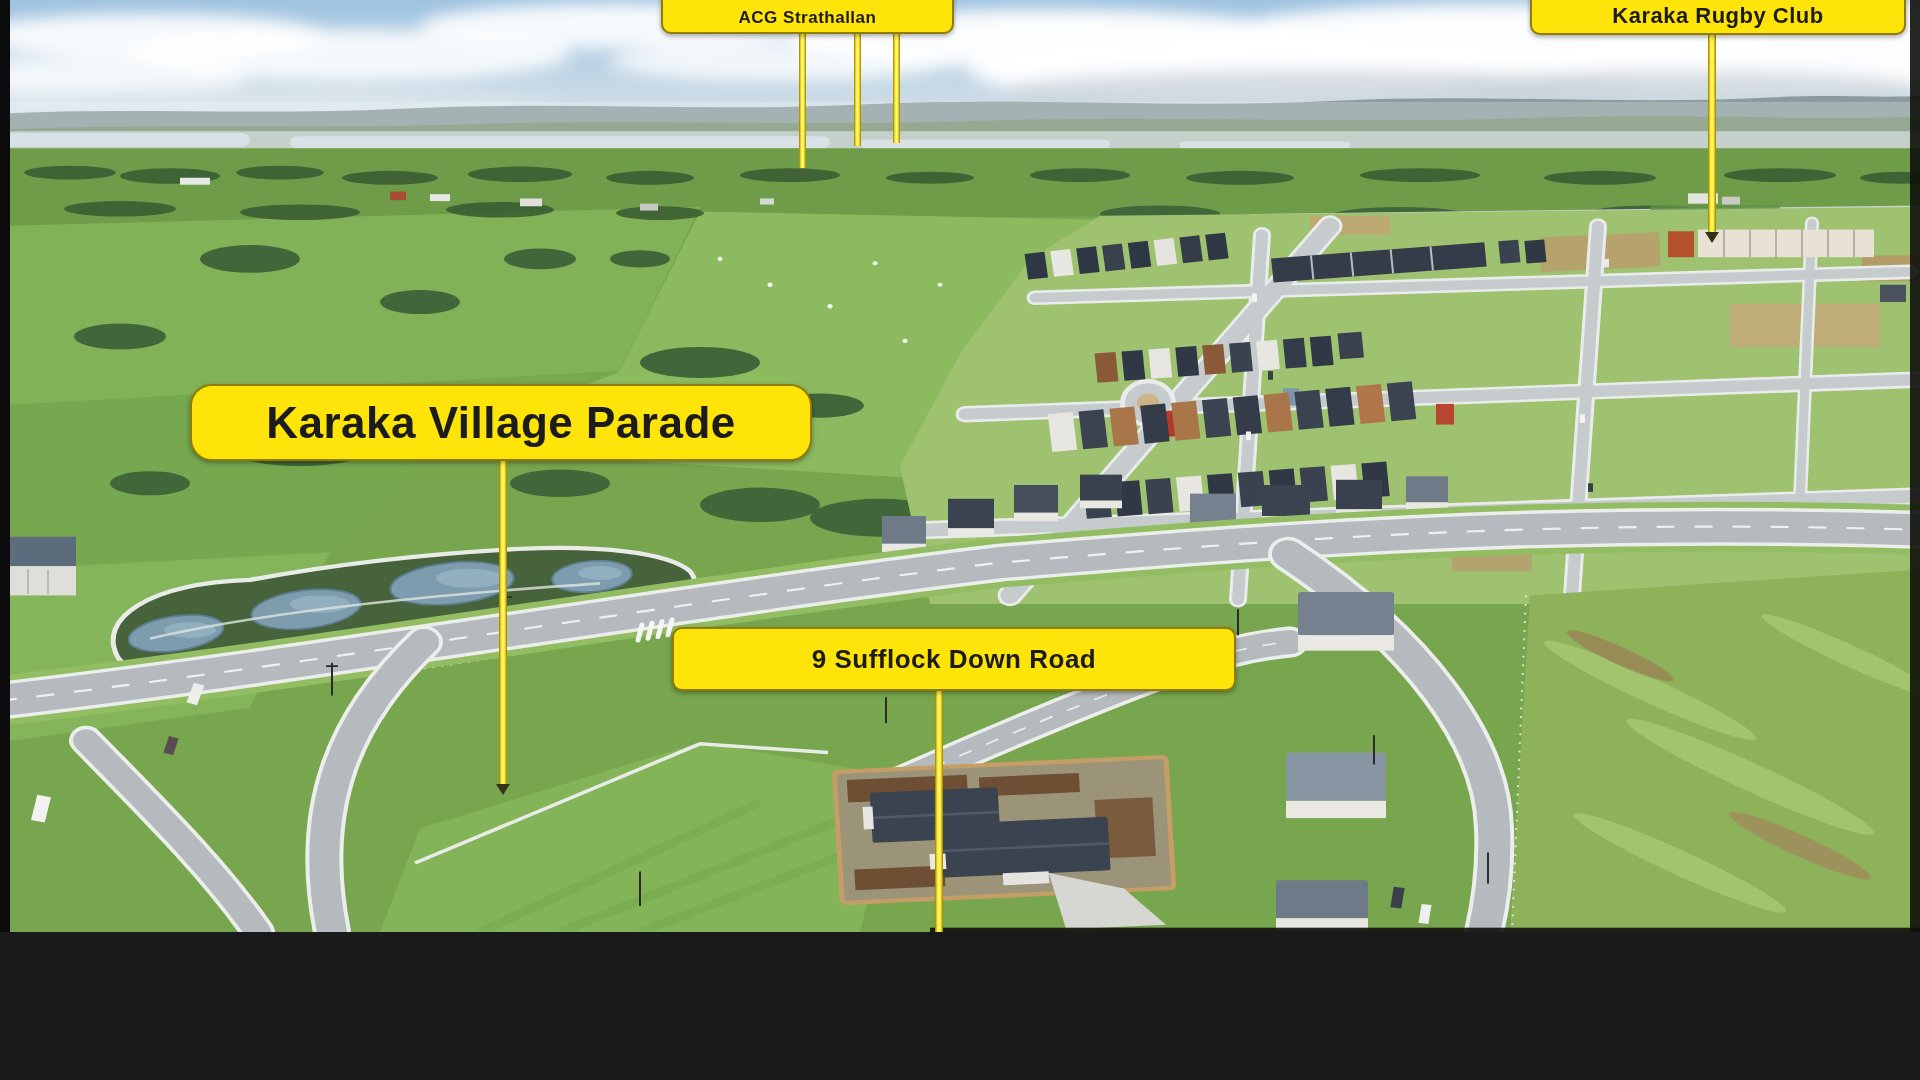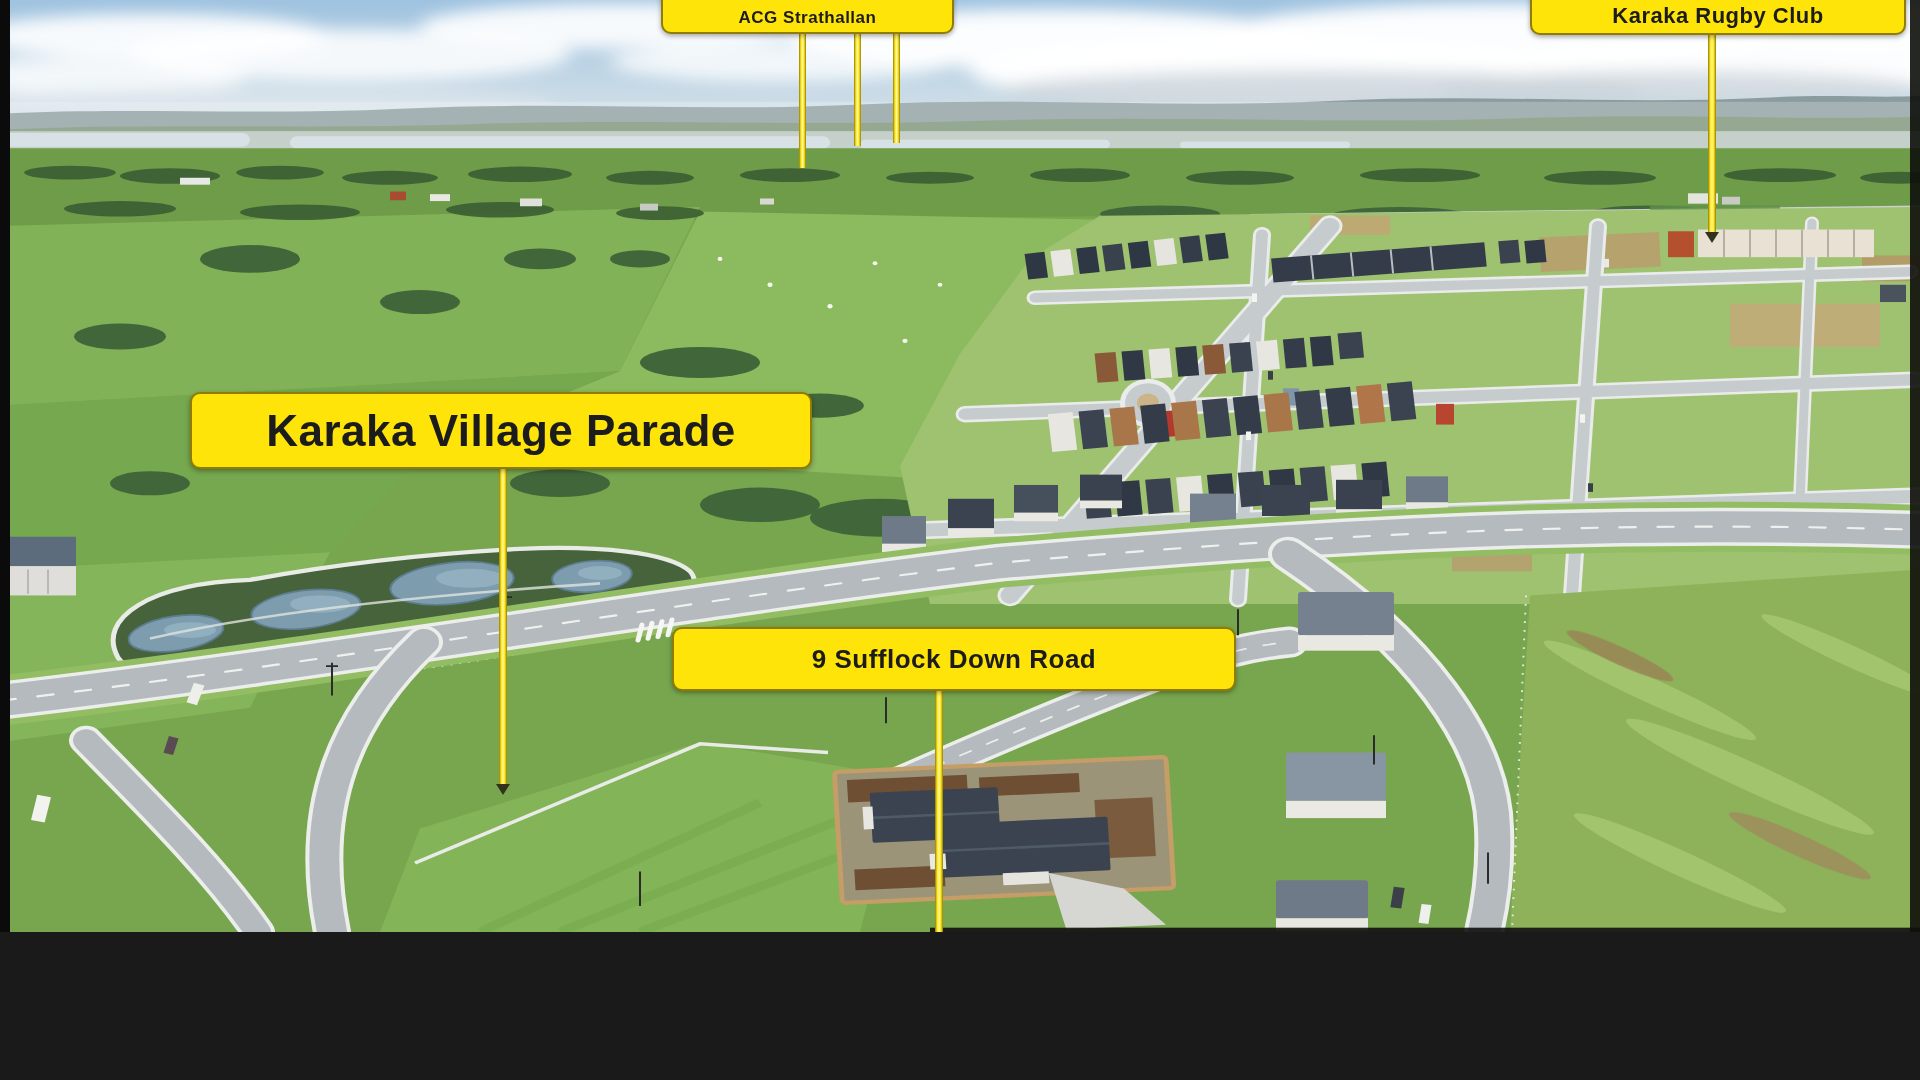--- a/index.html
+++ b/index.html
@@ -27,21 +27,21 @@
     background:linear-gradient(90deg,#8f7c00 0%,#ffe81f 28%,#fff59a 50%,#ffe81f 72%,#8f7c00 100%);
   }
   .pointer.thin{width:7px;}
   .tip{
     position:absolute;width:0;height:0;z-index:10;
     border-left:7px solid transparent;border-right:7px solid transparent;
     border-top:11px solid #33321c;
   }
   #label-school   {left:661px;top:-26px;width:289px;height:52px;font-size:17px;padding-bottom:4px;}
   #label-rugby    {left:1530px;top:-27px;width:372px;height:54px;font-size:22px;padding-bottom:4px;}
-  #label-street   {left:190px;top:392px;width:618px;height:73px;font-size:44px;}
+  #label-street   {left:190px;top:384px;width:618px;height:73px;font-size:44px;border-radius:22px;}
   #label-property {left:672px;top:627px;width:560px;height:60px;font-size:26px;}
 </style>
 </head>
 <body>
 
 <div id="stage">
 
   <svg id="scene" viewBox="0 0 1920 1080" preserveAspectRatio="none">
     <defs>
       <linearGradient id="sky" x1="0" y1="0" x2="0" y2="1">

